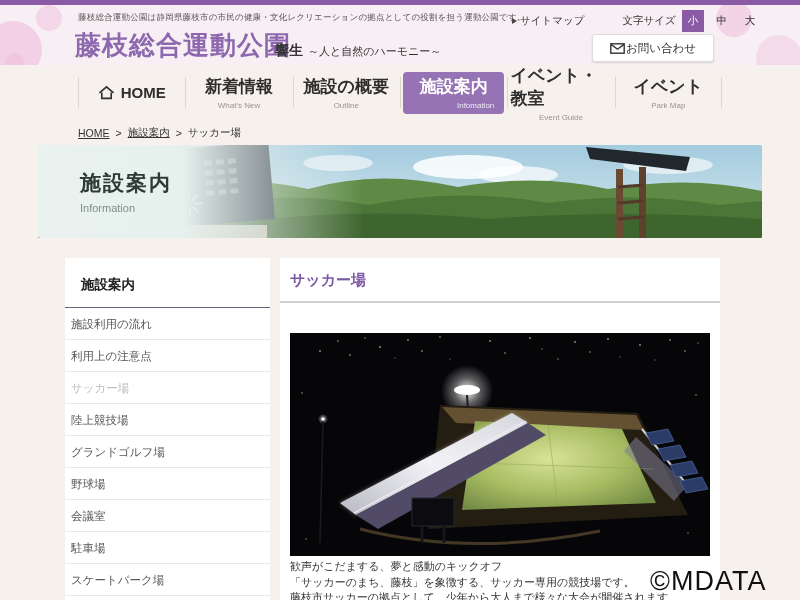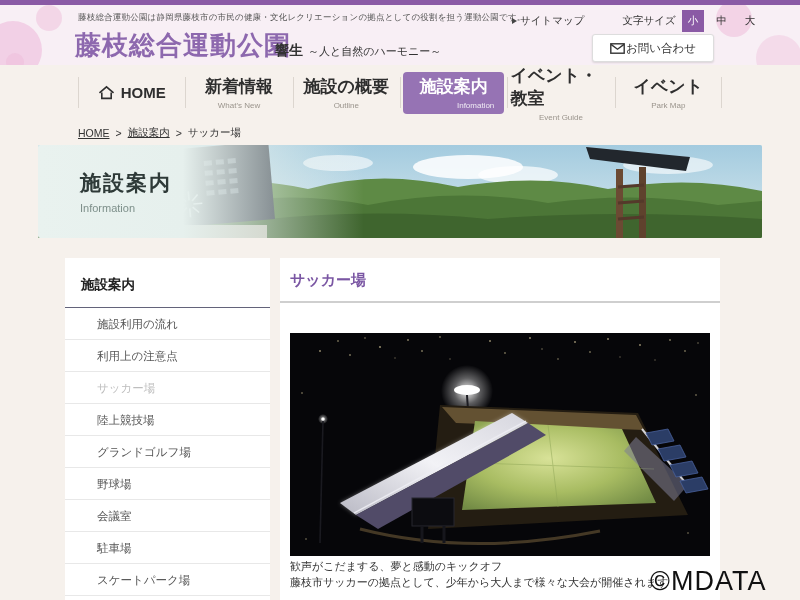--- a/index.html
+++ b/index.html
@@ -50,21 +50,21 @@
   
   .hero { position:absolute; left:38px; top:145px; width:724px; height:93px; border-radius:2px; overflow:hidden; background:#cfe0e2; }
   .hero svg { position:absolute; left:0; top:0; }
   .hero-fade { position:absolute; inset:0; background:linear-gradient(90deg,#e9f2ef 0%,#e6f0ed 20%,rgba(230,240,237,0) 45%); }
   .hero-text { position:absolute; left:42px; top:24px; }
   .hero-title { font-size:21px; font-weight:bold; color:#2e3a38; letter-spacing:2px; }
   .hero-sub { font-size:11px; color:#7d8f8a; margin-top:5px; }
   
   .sidebar { position:absolute; left:65px; top:258px; width:205px; height:342px; background:#fff; overflow:hidden; }
   .sidebar-title { padding:18px 16px 13px; font-size:13.5px; font-weight:bold; color:#222; border-bottom:1px solid #63637a; }
-  .side-item { height:32px; line-height:32px; padding-left:32px; font-size:11.5px; color:#555; border-bottom:1px solid #e8e8e8; cursor:pointer; }
+  .side-item { height:32px; line-height:32px; padding-left:6px; font-size:11.5px; color:#555; border-bottom:1px solid #e8e8e8; cursor:pointer; }
   .side-item.current { color:#bdbdbd; cursor:default; }
   .main { position:absolute; left:280px; top:258px; width:440px; height:342px; background:#fff; overflow:hidden; }
   .main-title { padding:13px 10px 11px; font-size:15px; font-weight:bold; color:#7a56a3; border-bottom:2px solid #cfcfcf; }
   .stadium { margin:30px 10px 0; width:420px; height:223px; background:#060608; }
   .caption { margin:3px 10px 0; font-size:11px; line-height:15.5px; color:#333; }
   
   .watermark { position:absolute; left:650px; top:566px; font-size:27px; color:#111; letter-spacing:1px; font-weight:500; }
 </style>
 </head>
 <body>
@@ -306,19 +306,20 @@
         <g>
           <circle cx="33" cy="86" r="5" fill="url(#glowG)"></circle>
           <circle cx="33" cy="86" r="1.6" fill="#ffffff"></circle>
           <path d="M33 88 L30 210" stroke="#1a1a20" stroke-width="1.6"></path>
         </g>
       </svg>
     </div>
 
     <div class="caption">
       <div>歓声がこだまする、夢と感動のキックオフ</div>
+      <div>「サッカーのまち、藤枝」を象徴する、サッカー専用の競技場です。</div>
       <div>藤枝市サッカーの拠点として、少年から大人まで様々な大会が開催されます</div>
     </div>
   </main>
 
   <div class="watermark">©MDATA</div>
 
 </div>
 
 </body></html>

